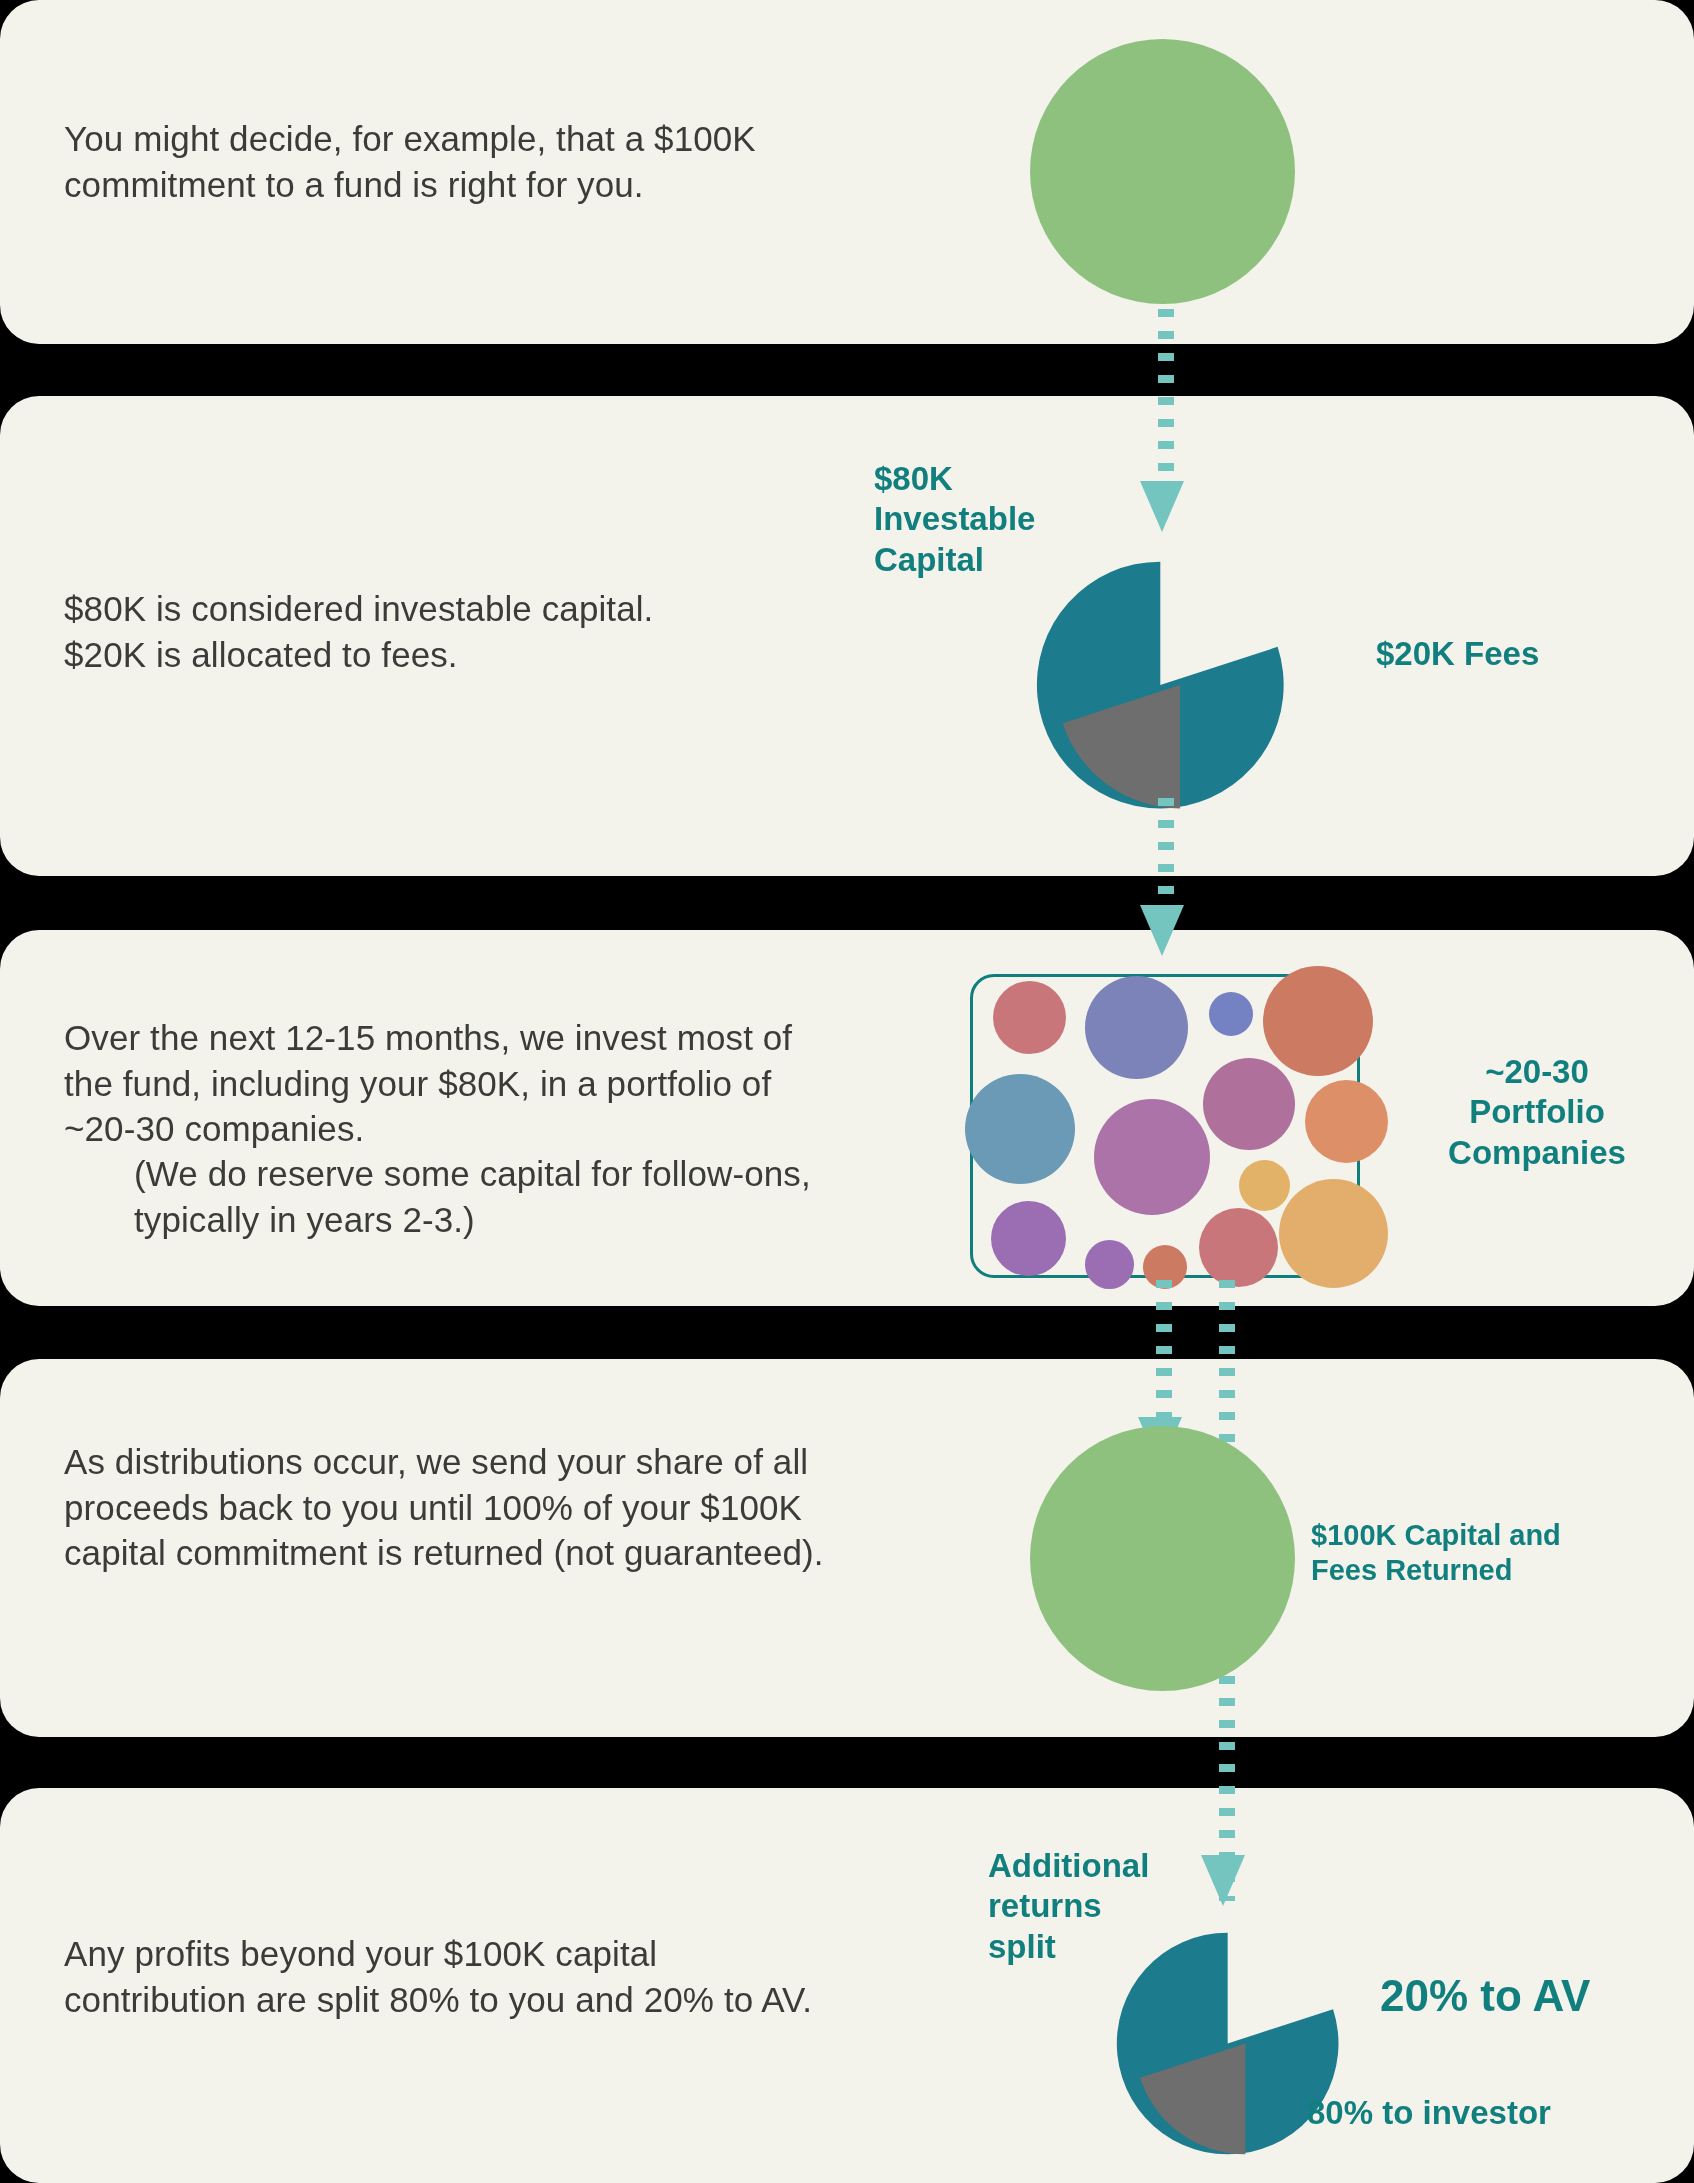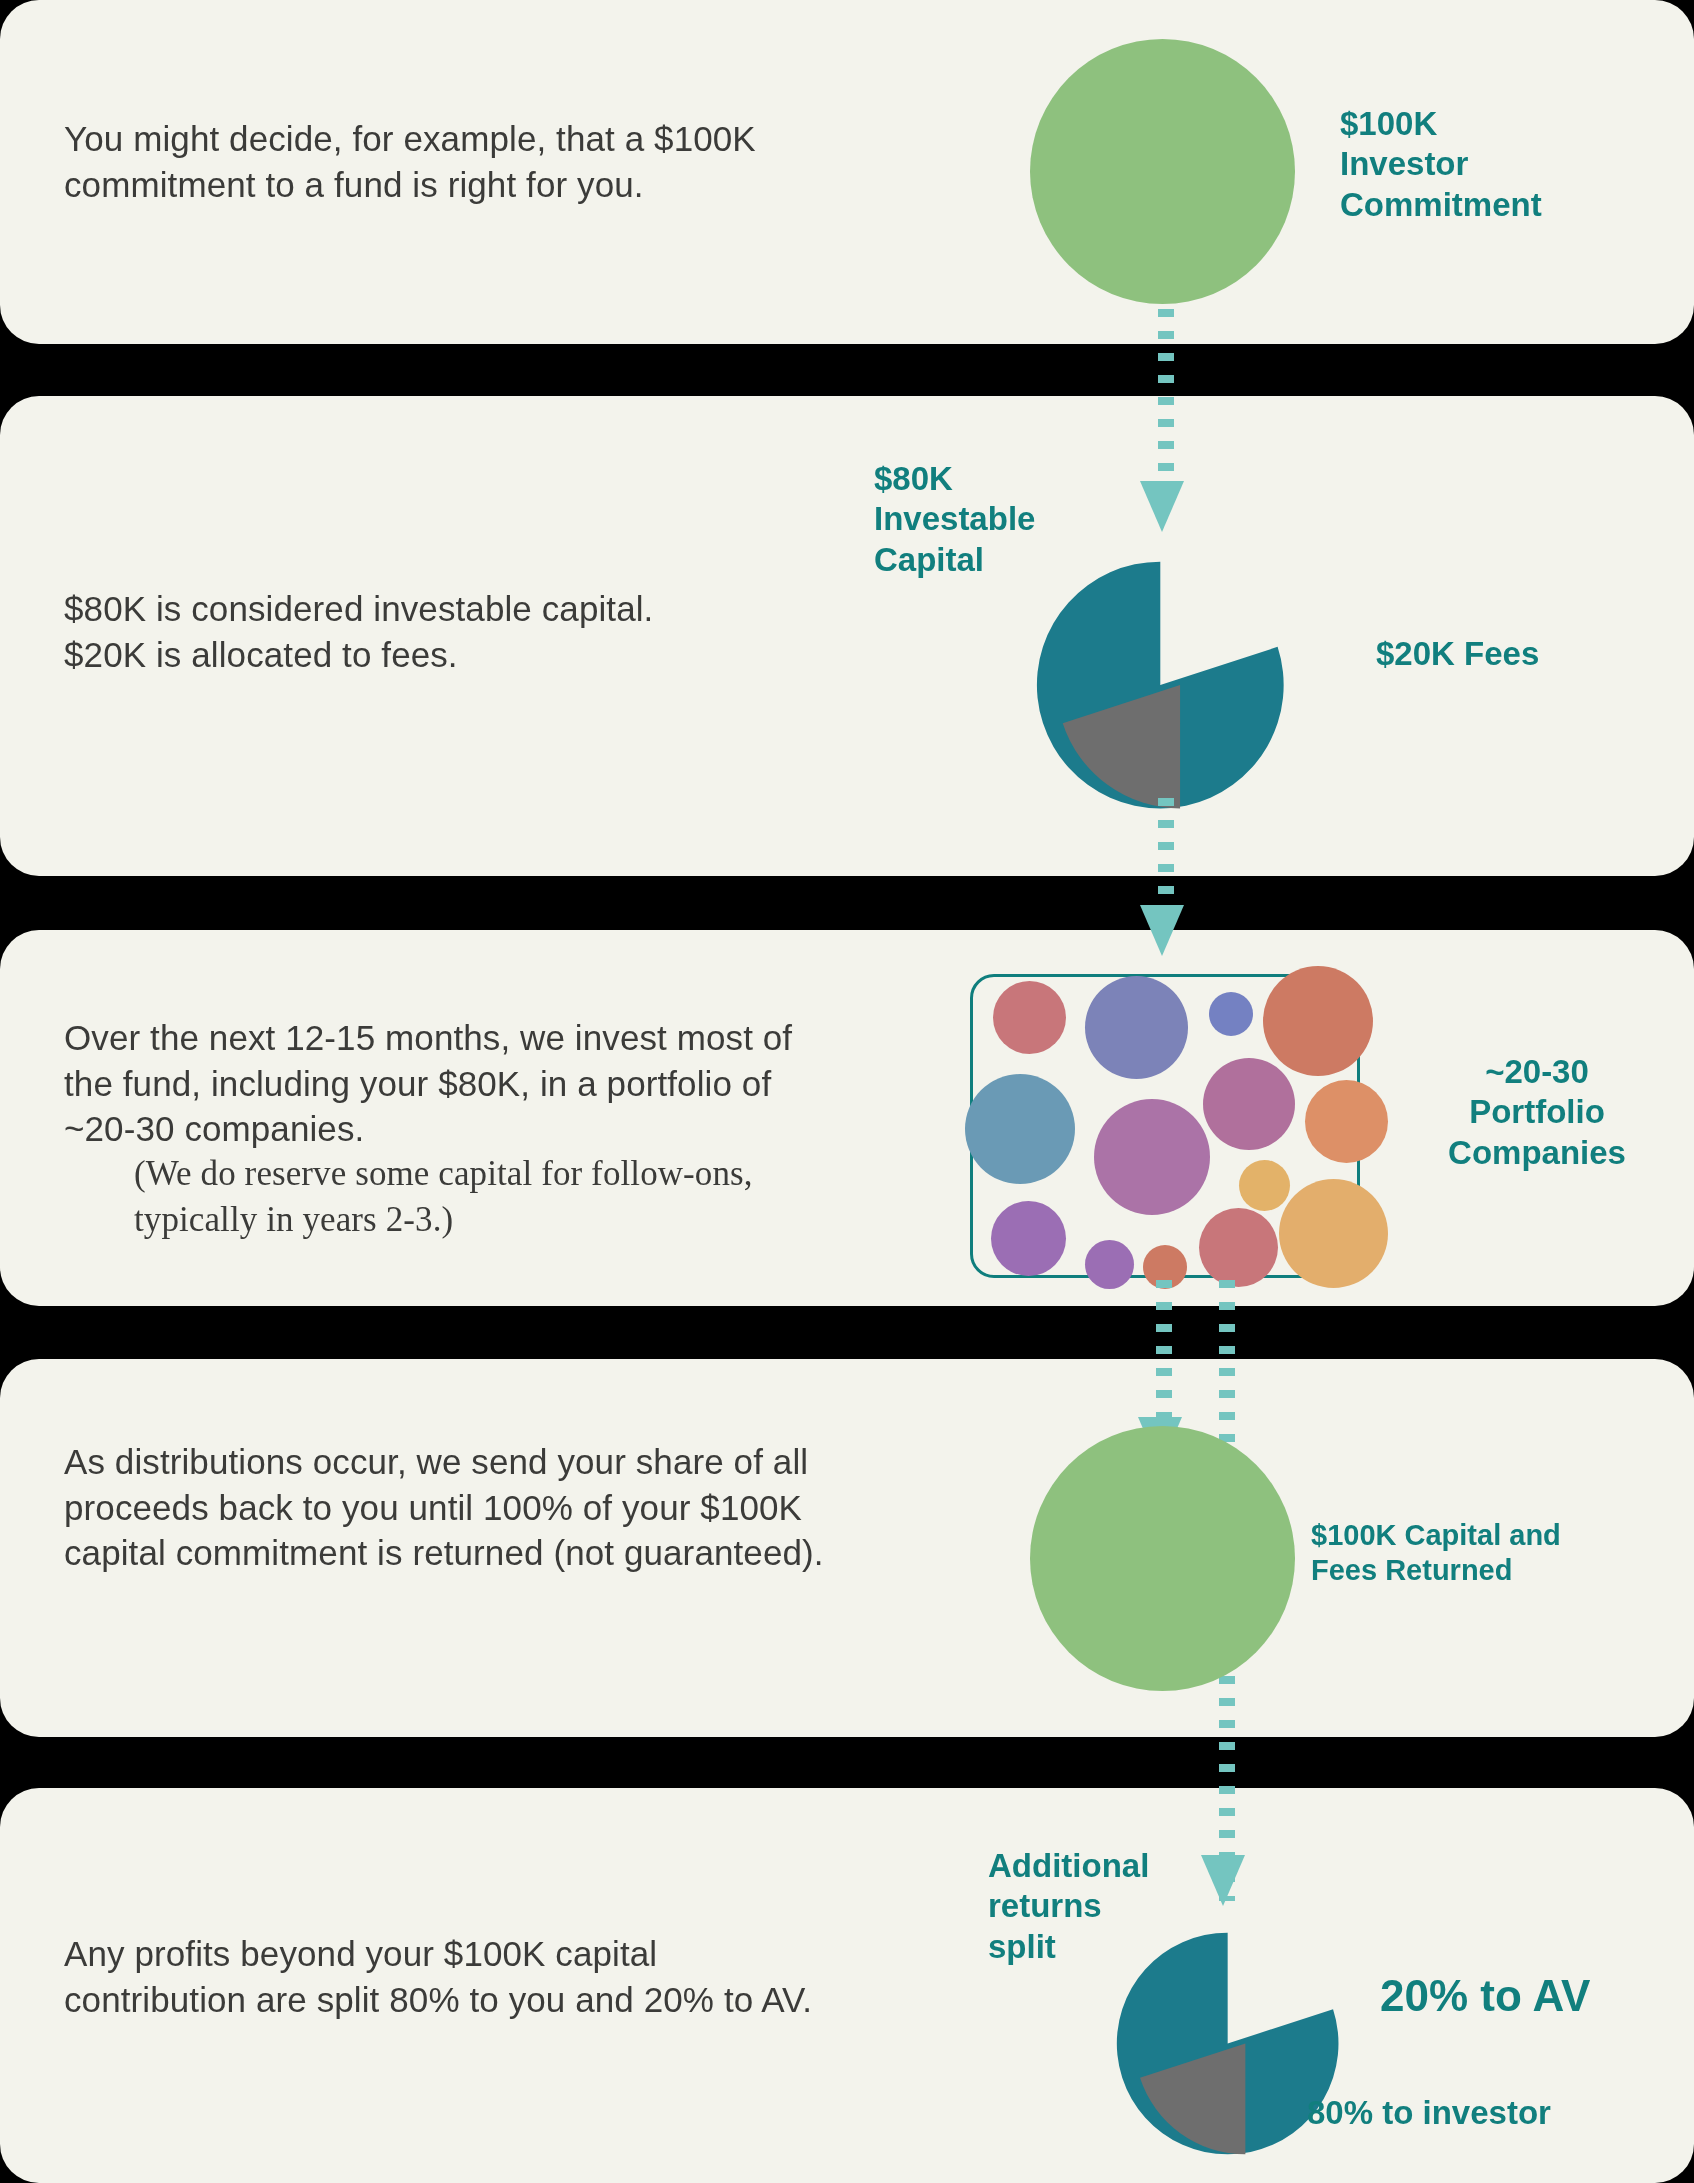--- a/index.html
+++ b/index.html
@@ -71,23 +71,20 @@
 <body>
 
 <div id="stage">
 
   <div class="card" style="top:0px;height:344px;">
   </div>
   <div class="body-text" style="left:64px; top:116px; width:840px;">You might decide, for example, that a $100K commitment to a fund is right for you.</div>
 
   <div class="circle" style="left:1030px; top:39px; width:265px; height:265px; background:#8ec17e;"></div>
 
-  <div class="accent-label" style="left:1340px; top:104px; width:311px; font-size:33px;">$100K
-Investor
-Commitment</div>
 
   <div class="card" style="top:396px;height:480px;">
   </div>
   <div class="body-text" style="left:64px; top:586px; width:826px;">$80K is considered investable capital.
 $20K is allocated to fees.</div>
 
   <div class="dots" style="left:1158px; top:309px; height:175px;"></div>
   <div class="arrowhead" style="left:1140px; top:481px;"></div>
 
   <svg class="piechart" style="left:1019px; top:544px;" width="339" height="282" viewBox="0 0 480 400">
@@ -101,21 +98,21 @@
 
   <div class="accent-label" style="left:874px; top:459px; width:233px; font-size:33px;">$80K
 Investable
 Capital</div>
 
   <div class="accent-label" style="left:1376px; top:634px; width:304px; font-size:33px;">$20K Fees</div>
 
   <div class="card" style="top:930px;height:376px;">
   </div>
   <div class="body-text" style="left:64px; top:983px; width:784px;margin-top:32px;">Over the next 12-15 months, we invest most of the fund, including your $80K, in a portfolio of ~20-30 companies.</div>
-  <div class="body-text indented" style="left:134px; top:1151px; width:713px;font-family:Liberation Serif, serif;">(We do reserve some capital for follow-ons, typically in years 2-3.)</div>
+  <div class="body-text indented" style="left:134px; top:1151px; width:713px;">(We do reserve some capital for follow-ons, typically in years 2-3.)</div>
 
   <div class="dots" style="left:1158px; top:798px; height:109px;"></div>
   <div class="arrowhead" style="left:1140px; top:905px;"></div>
 
   <div class="portfolio-box" style="left:970px; top:974px; width:390px; height:304px;">
     <div class="bubble" style="left:20px;  top:4.2px;   width:73px; height:73px; background:#c8767a;"></div>
     <div class="bubble" style="left:112px; top:-0.7px;  width:103px; height:103px; background:#7c83b8;"></div>
     <div class="bubble" style="left:236px; top:15px;  width:44px;  height:44px;  background:#7481c2;"></div>
     <div class="bubble" style="left:290px; top:-11.3px; width:110px; height:110px; background:#cd7a63;"></div>
     <div class="bubble" style="left:-8.5px; top:97px; width:110px; height:110px; background:#6a9ab5;"></div>

